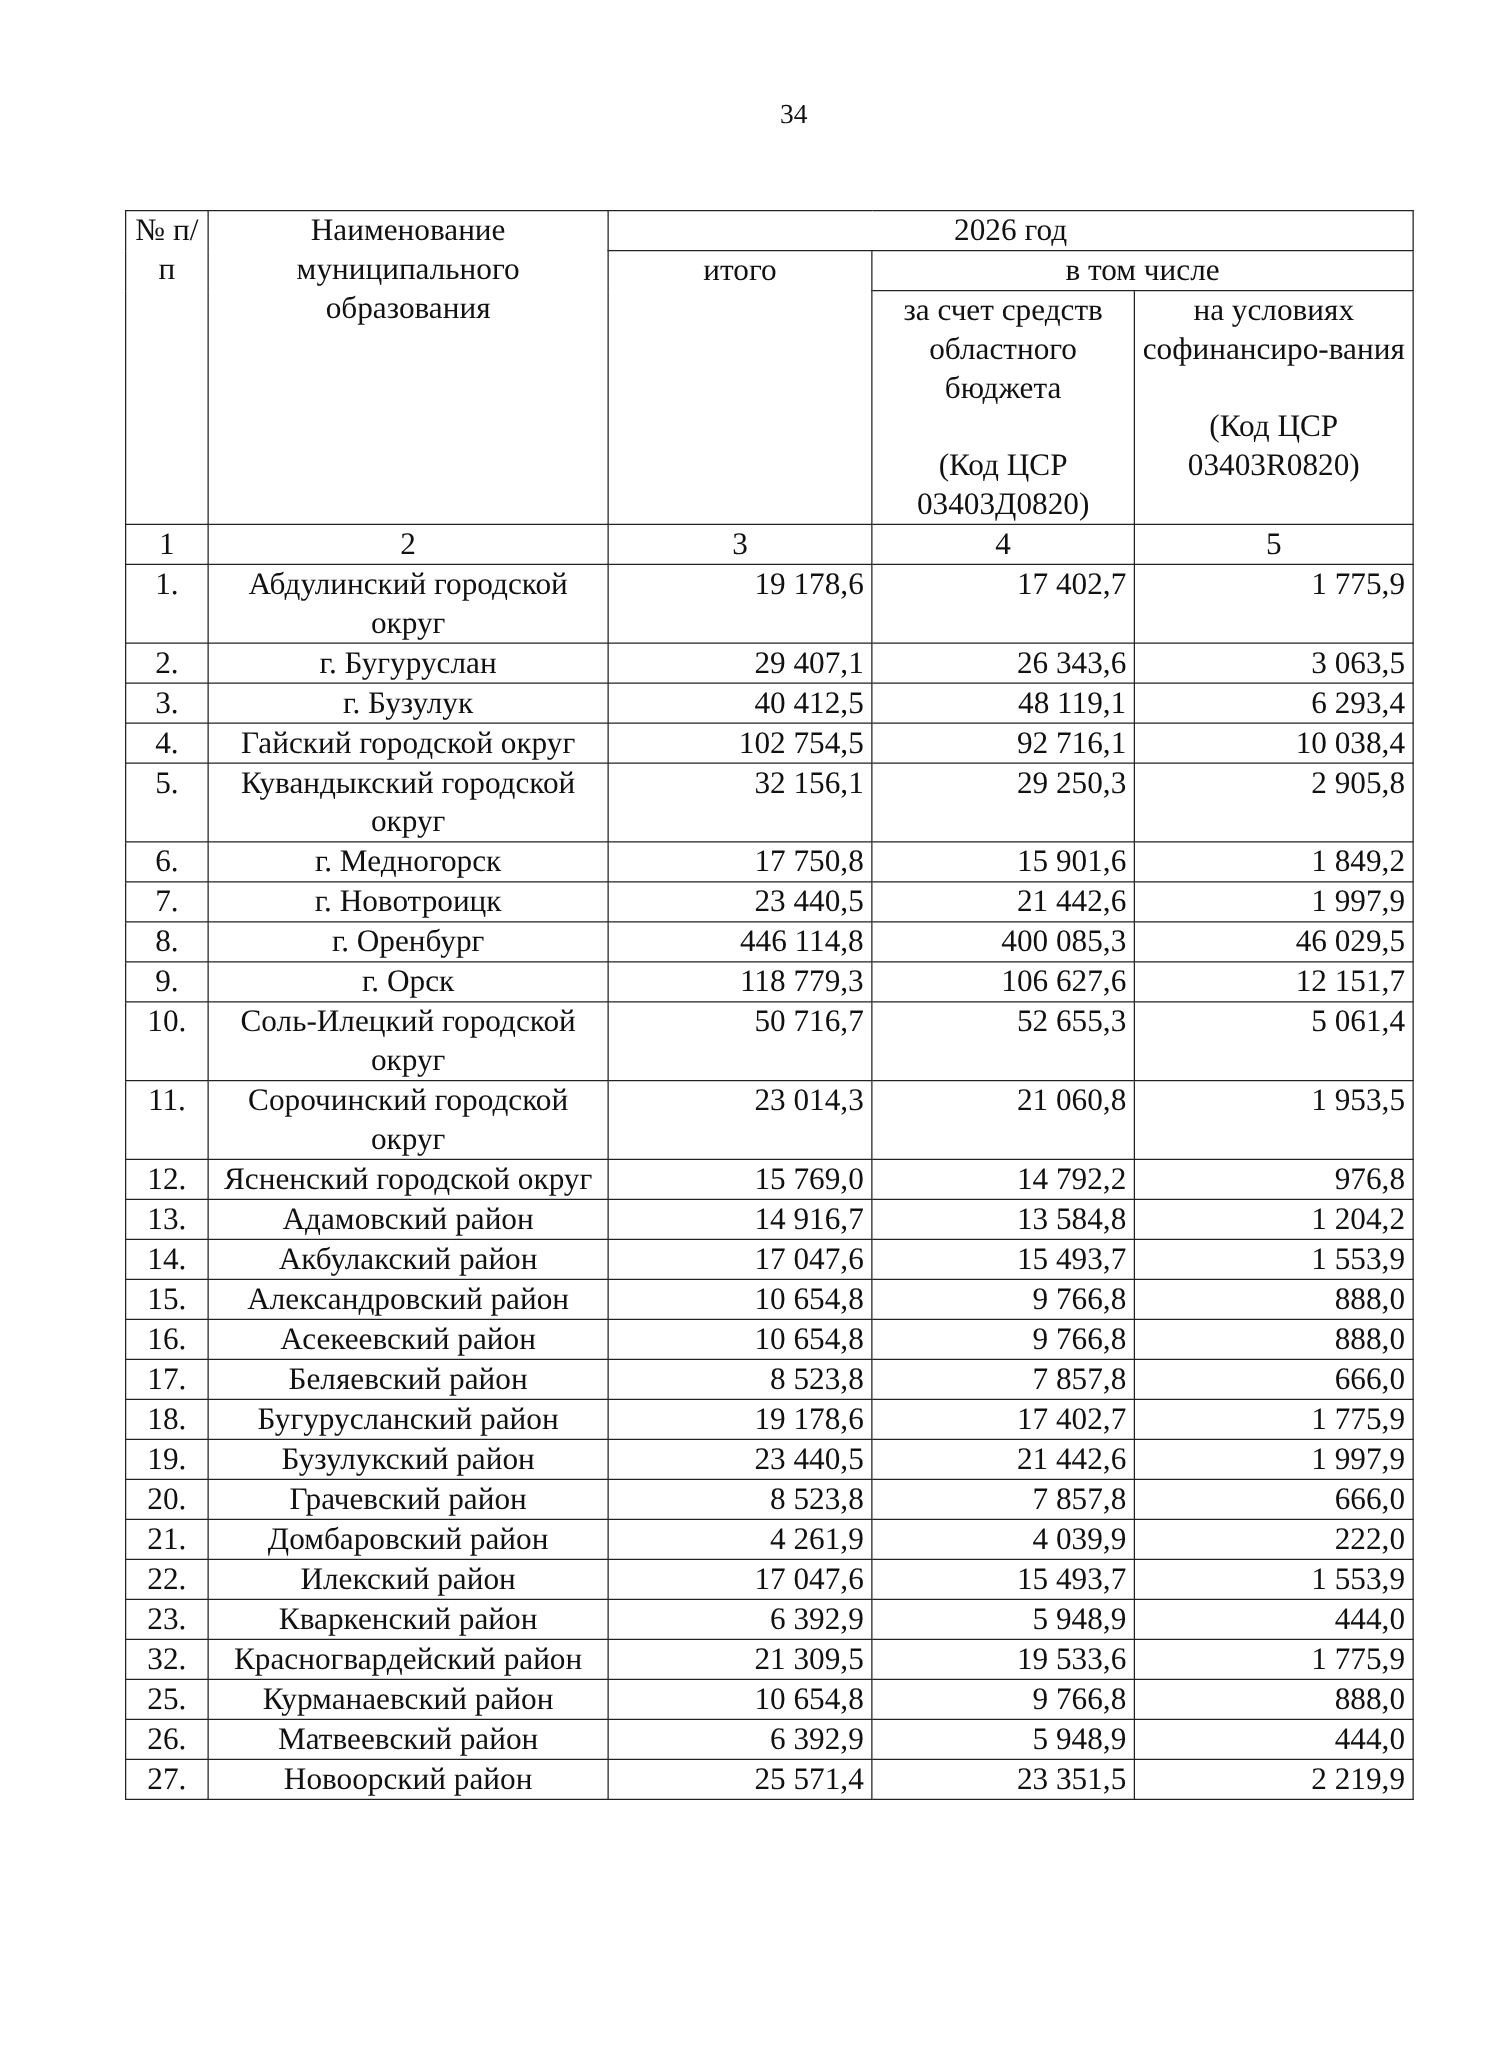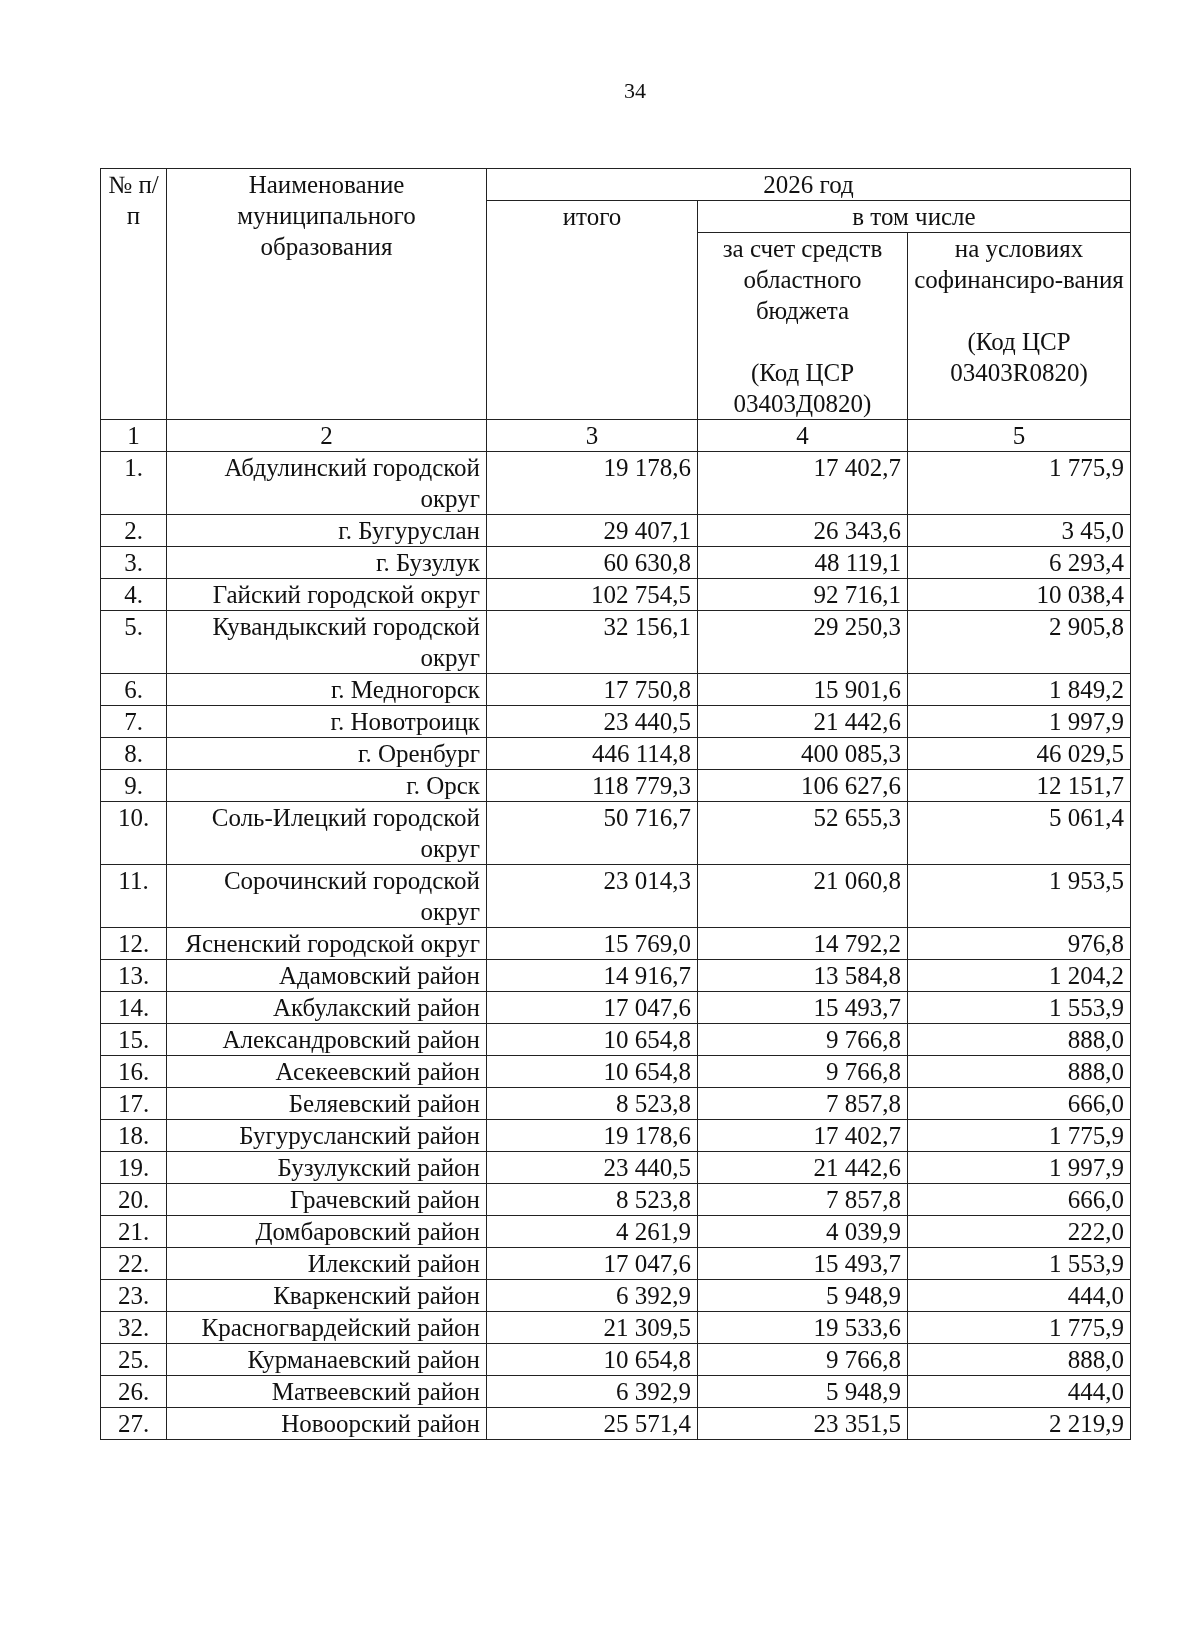--- a/index.html
+++ b/index.html
@@ -24,21 +24,21 @@
     col.c2 { width: 320px; }
     col.c3 { width: 211px; }
     col.c4 { width: 210px; }
     col.c5 { width: 223px; }
     th { text-align: center; margin-left: 31px; }
     .h-num { vertical-align: top; }
     .h-name { vertical-align: top; }
     .h-sub { padding-top: 2px; padding-bottom: 30px; }
     .idx td { text-align: center; }
     td.num-cell { text-align: center; vertical-align: middle; }
-    td.name-cell { text-align: right; }
+    td.name-cell { text-align: center; }
     td.val { text-align: right; vertical-align: bottom; }
     .blank-line { display: block; height: 31px; }
   </style>
 </head>
 <body>
 
 <div class="page-num">34</div>
 
 <table class="main">
   <colgroup>
@@ -88,26 +88,26 @@
         <td class="name-cell">Абдулинский городской округ</td>
         <td class="val">19 178,6</td>
         <td class="val">17 402,7</td>
         <td class="val">1 775,9</td>
       </tr>
       <tr>
         <td class="num-cell">2.</td>
         <td class="name-cell">г. Бугуруслан</td>
         <td class="val">29 407,1</td>
         <td class="val">26 343,6</td>
-        <td class="val">3 45,0</td>
+        <td class="val">3 063,5</td>
       </tr>
       <tr>
         <td class="num-cell">3.</td>
         <td class="name-cell">г. Бузулук</td>
-        <td class="val">60 630,8</td>
+        <td class="val">40 412,5</td>
         <td class="val">48 119,1</td>
         <td class="val">6 293,4</td>
       </tr>
       <tr>
         <td class="num-cell">4.</td>
         <td class="name-cell">Гайский городской округ</td>
         <td class="val">102 754,5</td>
         <td class="val">92 716,1</td>
         <td class="val">10 038,4</td>
       </tr>

